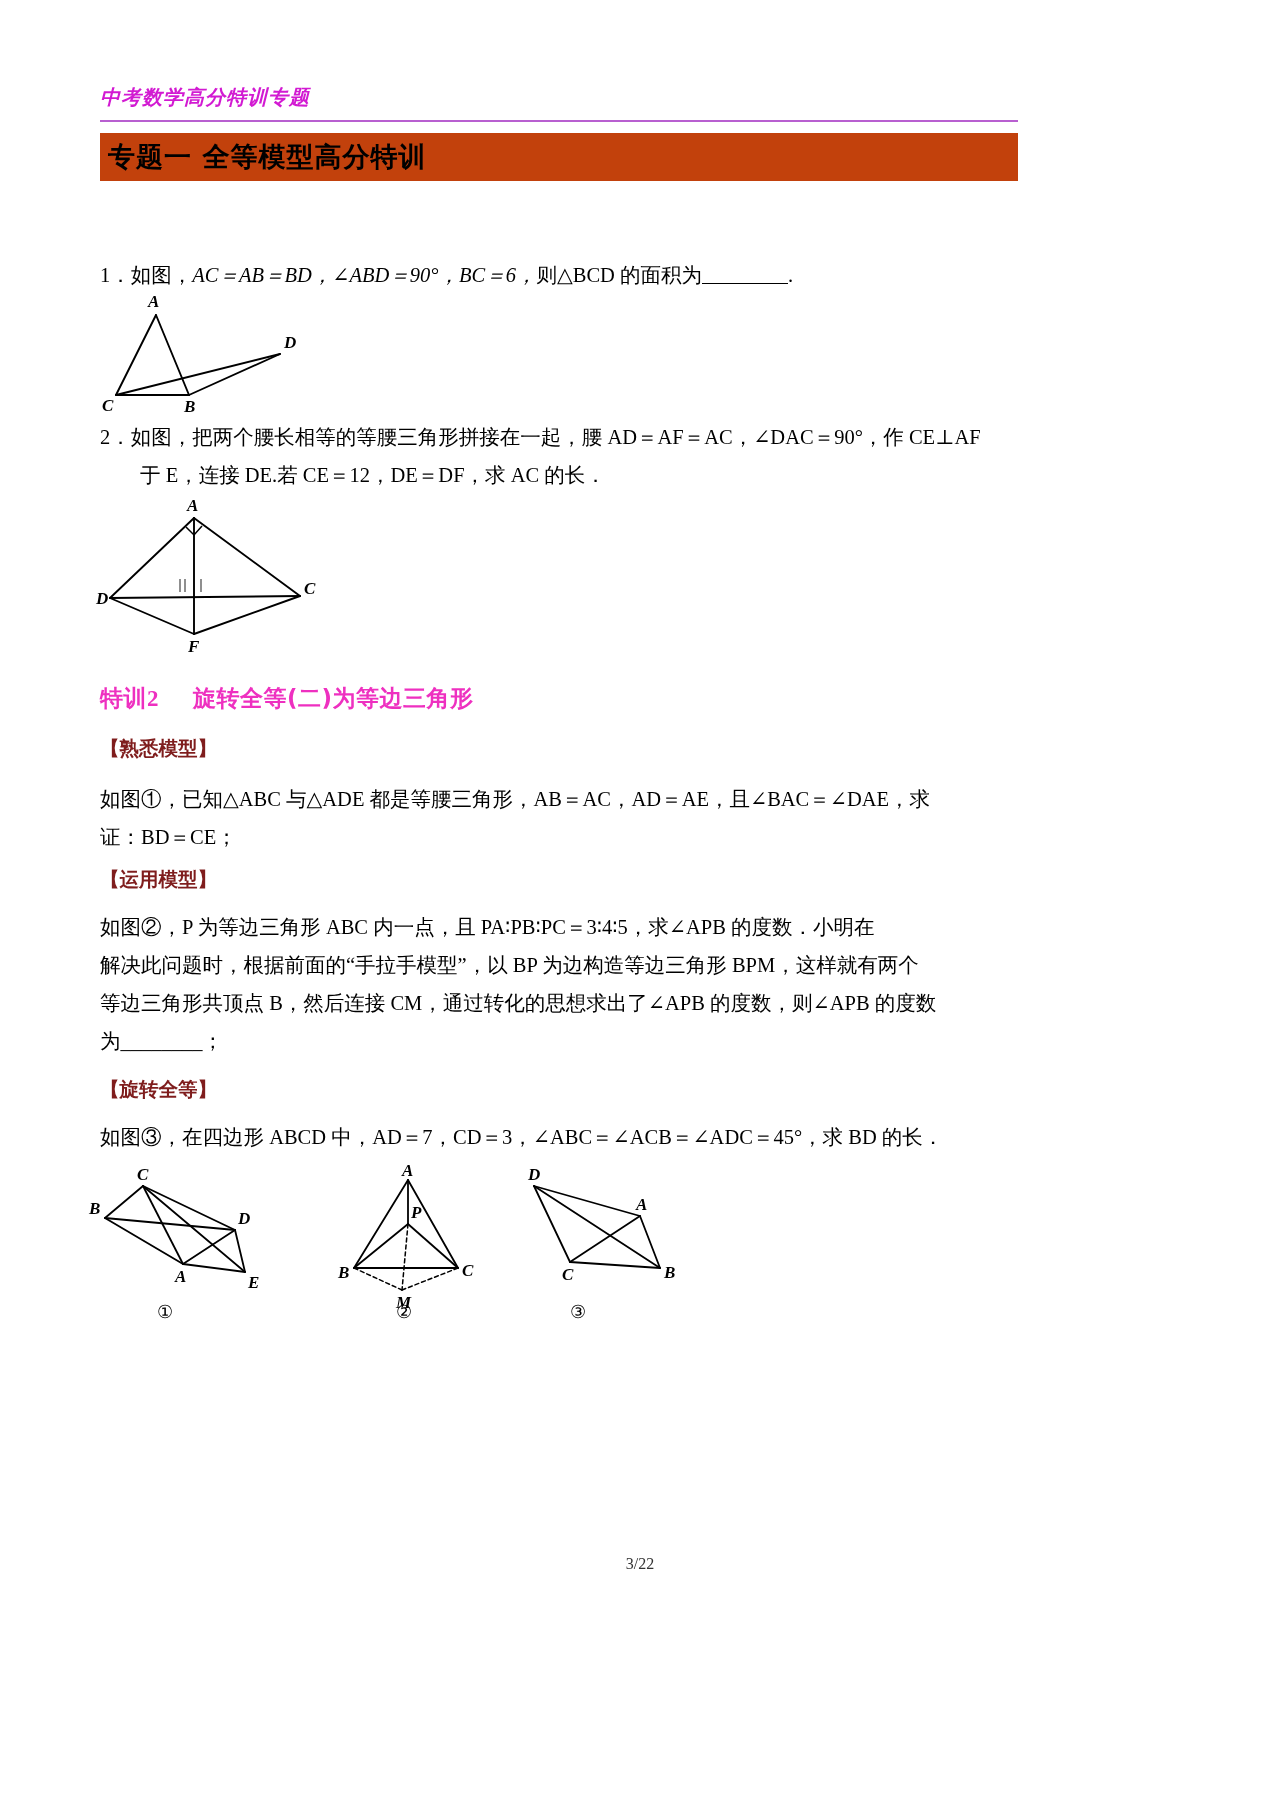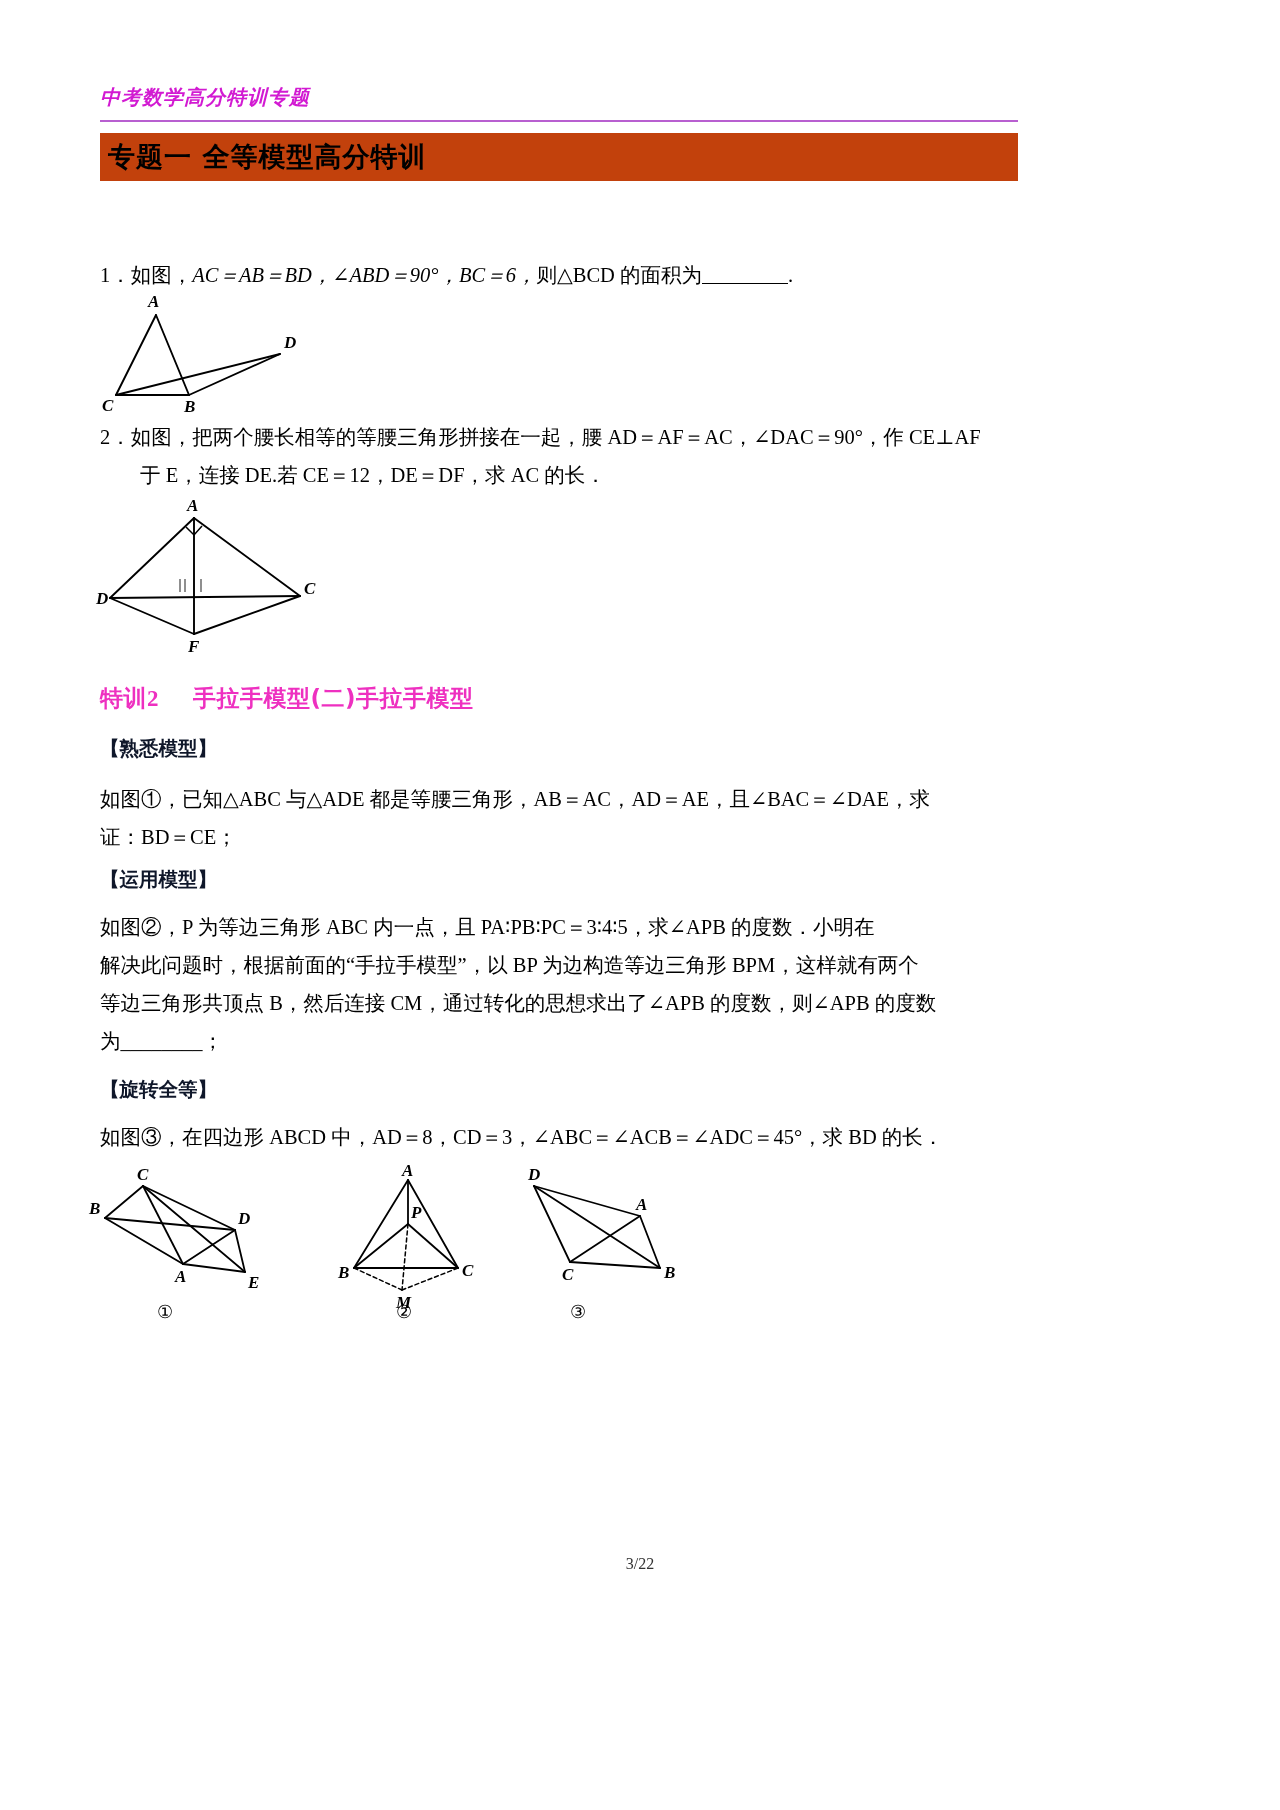--- a/index.html
+++ b/index.html
@@ -105,21 +105,21 @@
     border-bottom: 1.3px solid #000;
     width: 86px;
     vertical-align: -2px;
   }
 
   .bracket-head {
     position: absolute;
     font-family: "DejaVu Sans", "Liberation Sans", sans-serif;
     font-weight: bold;
     font-size: 19.5px;
-    color: #0f172a;
+    color: #7f1d1d;
     white-space: nowrap;
   }
 
   
   .fig { position: absolute; }
   .fig svg { display: block; overflow: visible; }
   .lbl {
     font-family: "Liberation Serif", "DejaVu Serif", serif;
     font-style: italic;
     font-weight: bold;
@@ -219,37 +219,37 @@
         <line x1="101" y1="79" x2="101" y2="92"></line>
       </g>
       <text class="lbl" x="87" y="11">A</text>
       <text class="lbl" x="204" y="94">C</text>
       <text class="lbl" x="-4" y="104">D</text>
       <text class="lbl" x="88" y="152">F</text>
     </svg>
   </div>
 
   <div class="sec-head" style="left:100px; top:683px;">
-    <span>特训</span><span class="num">2</span><span class="gap"></span><span>手拉手模型(二)手拉手模型</span>
+    <span>特训</span><span class="num">2</span><span class="gap"></span><span>旋转全等(二)为等边三角形</span>
   </div>
 
   <div class="bracket-head" style="left:100px; top:735px;">【熟悉模型】</div>
   <div class="btxt" style="left:100px; top:780px;">如图①，已知△ABC 与△ADE 都是等腰三角形，AB＝AC，AD＝AE，且∠BAC＝∠DAE，求</div>
   <div class="btxt" style="left:100px; top:818px;">证：BD＝CE；</div>
 
   <div class="bracket-head" style="left:100px; top:866px;">【运用模型】</div>
   <div class="btxt" style="left:100px; top:908px;">如图②，P 为等边三角形 ABC 内一点，且 PA∶PB∶PC＝3∶4∶5，求∠APB 的度数．小明在</div>
   <div class="btxt" style="left:100px; top:984px;">等边三角形共顶点 B，然后连接 CM，通过转化的思想求出了∠APB 的度数，则∠APB 的度数</div>
   <div class="btxt" style="left:100px; top:946px;">解决此问题时，根据前面的“手拉手模型”，以 BP 为边构造等边三角形 BPM，这样就有两个</div>
   <div class="btxt" style="left:100px; top:1022px;">
     <span>为________；</span>
   </div>
 
   <div class="bracket-head" style="left:100px; top:1076px;">【旋转全等】</div>
-  <div class="btxt" style="left:100px; top:1118px;">如图③，在四边形 ABCD 中，AD＝8，CD＝3，∠ABC＝∠ACB＝∠ADC＝45°，求 BD 的长．</div>
+  <div class="btxt" style="left:100px; top:1118px;">如图③，在四边形 ABCD 中，AD＝7，CD＝3，∠ABC＝∠ACB＝∠ADC＝45°，求 BD 的长．</div>
 
   <div class="fig" style="left:95px; top:1168px;">
     <svg width="210" height="160" viewBox="0 0 210 160">
       <g stroke="#000" stroke-width="1.8" fill="none" stroke-linecap="round">
 
         <line x1="48" y1="18" x2="10" y2="50"></line>
         <line x1="10" y1="50" x2="88" y2="96"></line>
         <line x1="48" y1="18" x2="88" y2="96"></line>
         <line x1="48" y1="18" x2="150" y2="104"></line>
         <line x1="48" y1="18" x2="140" y2="62"></line>

